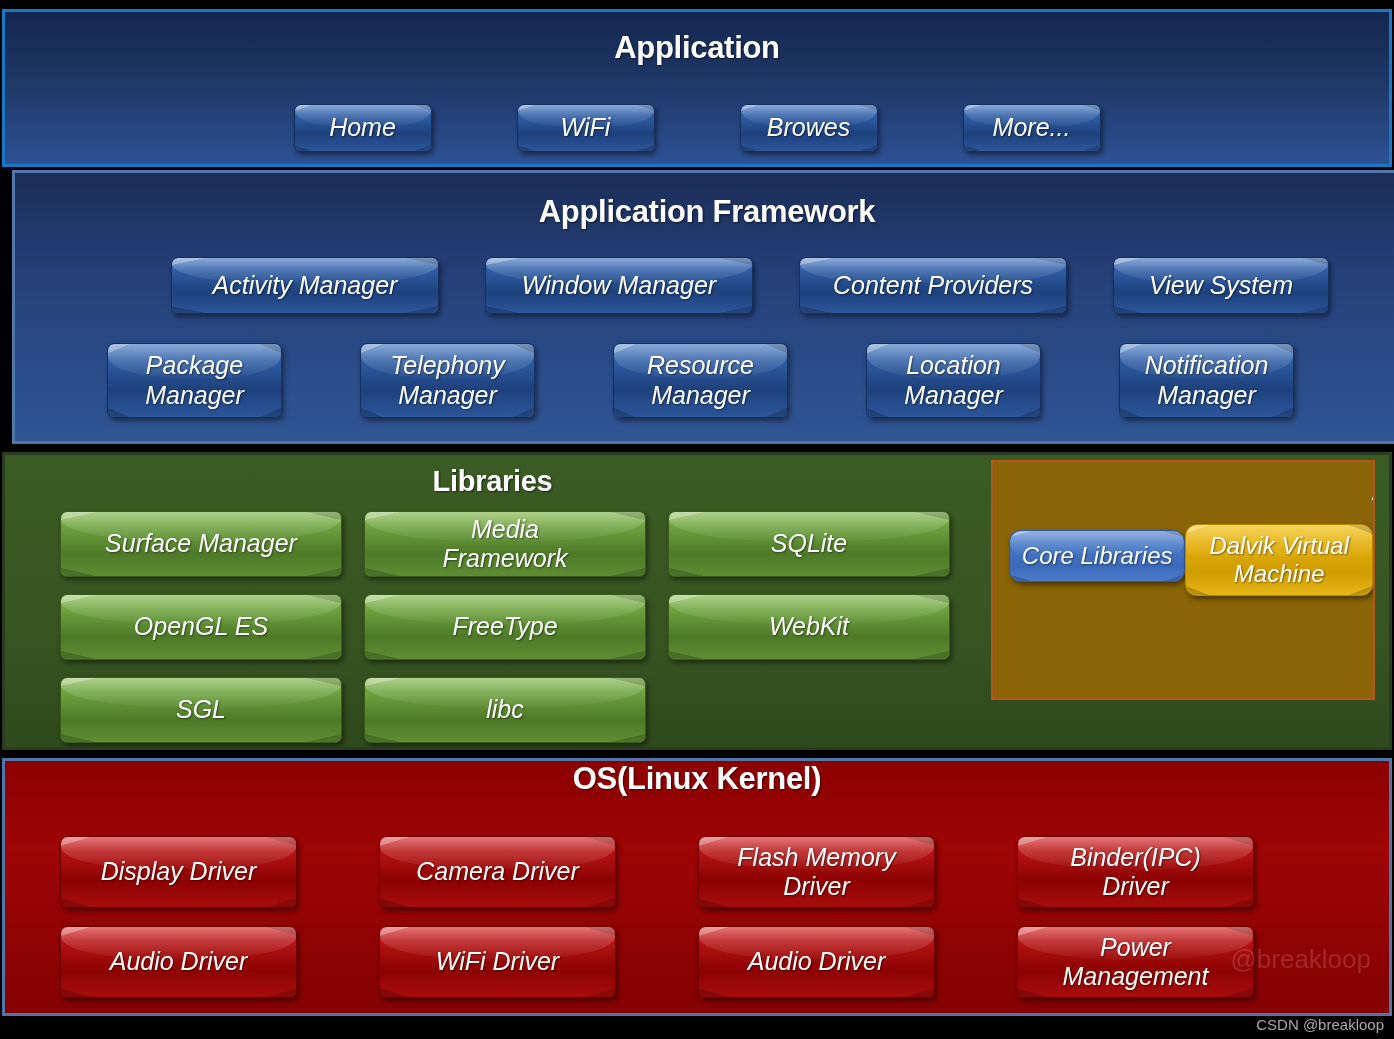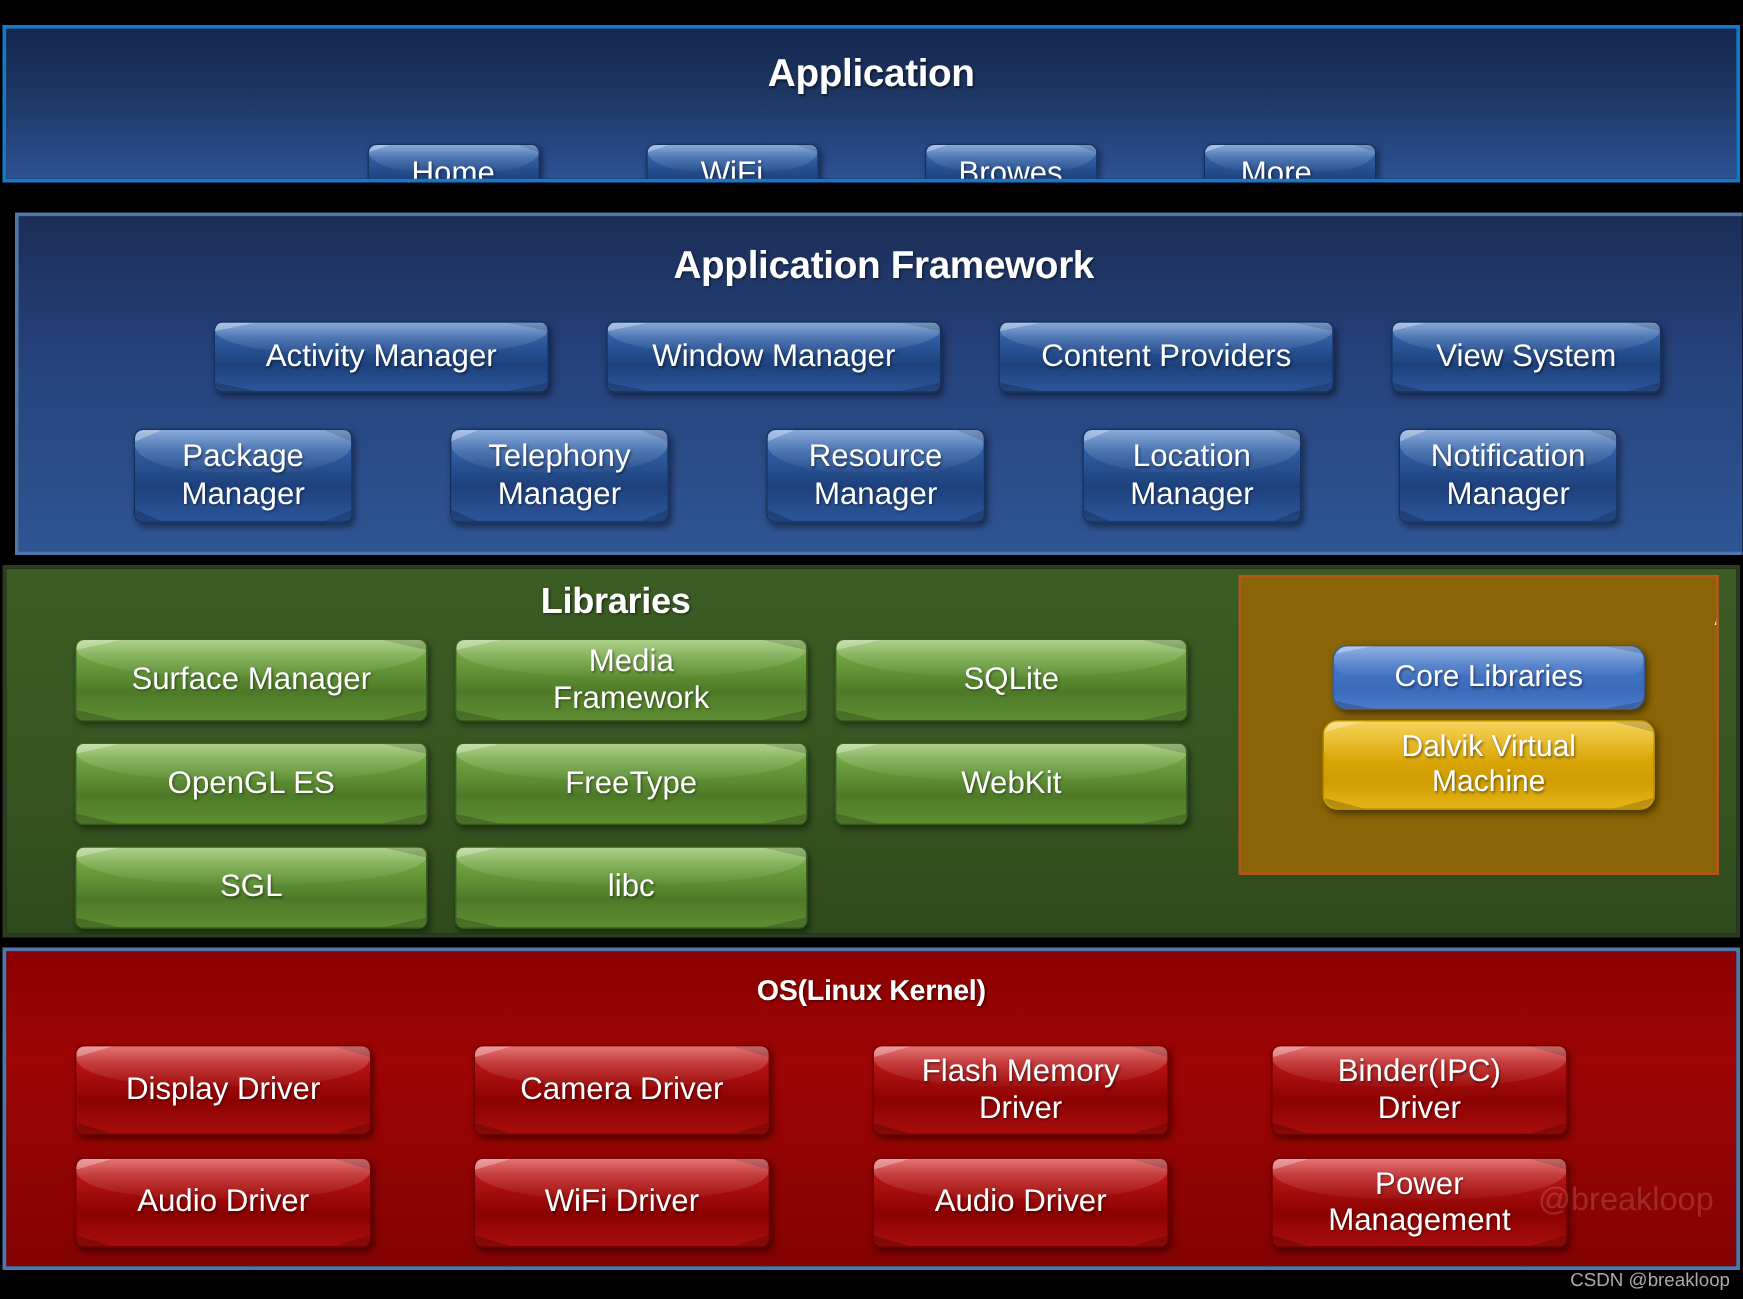--- a/index.html
+++ b/index.html
@@ -29,21 +29,21 @@
     text-align: center;
     color: #ffffff;
     font-weight: bold;
     font-family: "Liberation Sans Narrow", "Liberation Sans", sans-serif;
     letter-spacing: -0.3px;
     text-shadow: 1px 1px 2px rgba(0,0,0,0.55);
   }
 
   
   #panel-application {
-    left: 2px; top: 20px; width: 1390px; height: 126px;
+    left: 2px; top: 9px; width: 1390px; height: 158px;
     border: 3px solid #1878c8;
     background: linear-gradient(180deg, #14264f 0%, #1d3663 42%, #2d5194 100%);
   }
   #panel-application .panel-title { font-size: 31px; margin-top: 18px; }
 
   .app-row {
     position: absolute;
     left: 0; right: 0; top: 92px;
     display: flex;
     justify-content: center;
@@ -104,32 +104,31 @@
   #panel-runtime .panel-title {
     font-size: 27px; margin-top: 14px;
     font-family: "Liberation Sans", sans-serif;
     letter-spacing: 0px;
   }
 
   .rt-stack {
     position: absolute;
     left: 0; right: 0; top: 54px;
     display: flex;
-    flex-direction: column;
     align-items: center;
     padding-left: 16px;
   }
 
   
   #panel-os {
     left: 2px; top: 758px; width: 1390px; height: 258px;
     border: 3px solid #4f77aa;
     background: linear-gradient(180deg, #8c0000 0%, #9e0505 35%, #840202 100%);
   }
-  #panel-os .panel-title { font-size: 23px; margin-top: 18px; }
+  #panel-os .panel-title { font-size: 31px; }
 
   .os-grid {
     position: absolute;
     left: 55px; top: 75px;
     display: grid;
     grid-template-columns: 237px 237px 237px 237px;
     grid-template-rows: 72px 72px;
     column-gap: 82px;
     row-gap: 18px;
   }
@@ -163,21 +162,21 @@
     pointer-events: none;
   }
   .chip::after {
     content: "";
     position: absolute;
     left: 0; right: 0; top: 0; height: 46%;
     border-radius: 7px 7px 40% 40% / 7px 7px 22px 22px;
     background: linear-gradient(180deg, rgba(255,255,255,0.26), rgba(255,255,255,0.03));
     pointer-events: none;
   }
-  .chip > span { position: relative; z-index: 2; }
+  .chip > span { position: relative; z-index: 2; font-style: italic; }
 
   
   .chip-blue {
     background: linear-gradient(180deg, #5f8ccb 0%, #2f5ea5 22%, #1d417c 62%, #2c569a 100%);
     border: 1px solid #16305e;
   }
   
   .chip-green {
     background: linear-gradient(180deg, #8fc05e 0%, #6ea33f 22%, #4e7a28 65%, #5e8d33 100%);
     border: 1px solid #3a5c1d;

